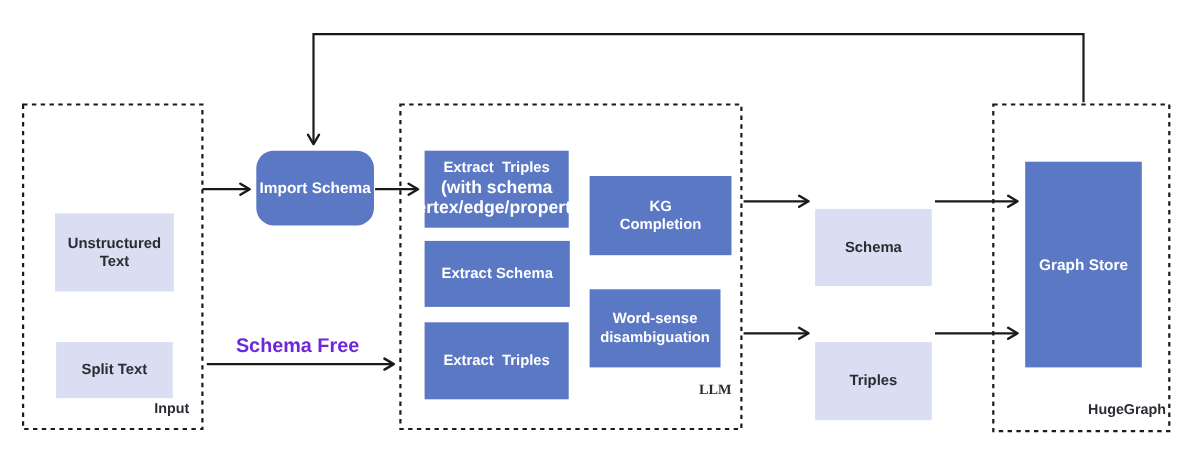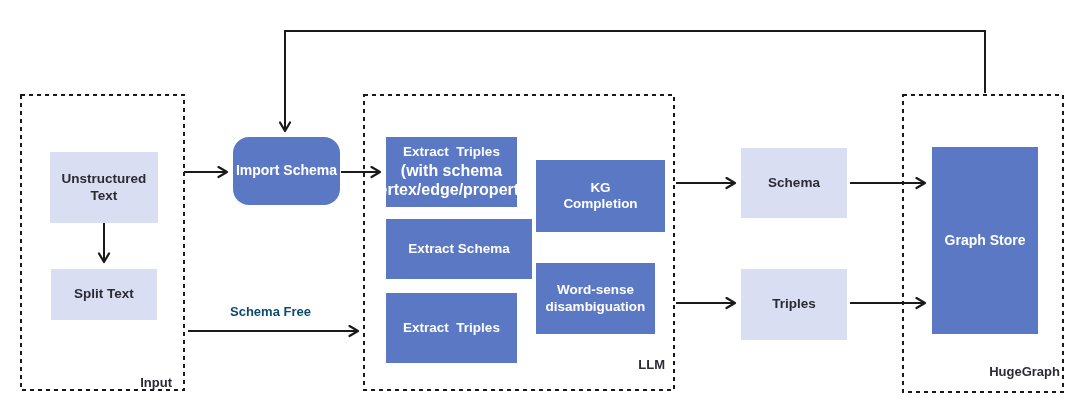--- a/index.html
+++ b/index.html
@@ -18,34 +18,34 @@
     flex-direction: column;
     align-items: center;
     justify-content: center;
     text-align: center;
     font-weight: bold;
     white-space: pre-wrap;
     line-height: 1.22;
     box-sizing: border-box;
   }
   .blue  { background: #5b78c4; color: #ffffff; font-size: 13.5px; }
-  .light { background: #d9def2; color: #2b2b33; font-size: 13.5px; }
+  .light { background: #d9def2; color: #2b2b33; font-size: 13.5px; margin-top: 42px; }
   .box .subtitle { font-size: 16px; line-height: 1.18; margin-top: 1px; font-weight: bold; }
   .zone-label {
     position: absolute;
     font-size: 13px;
     font-weight: bold;
     color: #2b2b33;
     text-align: right;
   }
   .edge-label {
     position: absolute;
-    font-size: 13px;
+    font-size: 18px;
     font-weight: bold;
-    color: #0c4a6e;
+    color: #6d28d9;
     text-align: center;
   }
 </style>
 </head>
 <body>
 
 <div id="canvas">
 
   <svg id="wires" viewBox="0 0 1080 409" xmlns="http://www.w3.org/2000/svg">
     <defs>
@@ -65,38 +65,38 @@
     <path d="M188 331 L357 331" fill="none" stroke="#1a1a1a" stroke-width="2" marker-end="url(#arrow)"></path>
     <path d="M676 183 L734 183" fill="none" stroke="#1a1a1a" stroke-width="2" marker-end="url(#arrow)"></path>
     <path d="M676 303 L734 303" fill="none" stroke="#1a1a1a" stroke-width="2" marker-end="url(#arrow)"></path>
     <path d="M850 183 L924 183" fill="none" stroke="#1a1a1a" stroke-width="2" marker-end="url(#arrow)"></path>
     <path d="M850 303 L924 303" fill="none" stroke="#1a1a1a" stroke-width="2" marker-end="url(#arrow)"></path>
   </svg>
 
   <div class="box light" style="left:50px; top:152px; width:108px; height:71px;">Unstructured
 Text</div>
   <div class="box light" style="left:51px; top:269px; width:106px; height:51px;">Split Text</div>
-  <div class="zone-label" style="left:21px; top:363px; width:151px;margin-top:12px;">Input</div>
+  <div class="zone-label" style="left:21px; top:363px; width:151px;">Input</div>
 
   <div class="box blue" style="left:233px; top:137px; width:107px; height:68px; font-size:14px;border-radius:16px;">Import Schema</div>
 
   <div class="edge-label" style="left:198px; top:304px; width:145px;">Schema Free</div>
 
   <div class="box blue" style="left:386px; top:137px; width:131px; height:70px;">
     <div>Extract  Triples</div>
     <div class="subtitle">(with schema
 vertex/edge/property)</div>
   </div>
-  <div class="box blue" style="left:386px; top:219px; width:146px; height:60px;">Extract Schema</div>
+  <div class="box blue" style="left:386px; top:219px; width:132px; height:60px;">Extract Schema</div>
   <div class="box blue" style="left:386px; top:293px; width:131px; height:70px;">Extract  Triples</div>
   <div class="box blue" style="left:536px; top:160px; width:129px; height:72px;">KG
 Completion</div>
   <div class="box blue" style="left:536px; top:263px; width:119px; height:71px;">Word-sense
 disambiguation</div>
-  <div class="zone-label" style="left:364px; top:357px; width:301px;">LLM</div>
+  <div class="zone-label" style="left:364px; top:346px; width:301px;font-family:Liberation Serif, serif;">LLM</div>
 
   <div class="box light" style="left:741px; top:269px; width:106px; height:71px;">Triples</div>
   <div class="box light" style="left:741px; top:148px; width:106px; height:70px;">Schema</div>
 
   <div class="box blue" style="left:932px; top:147px; width:106px; height:187px; font-size:14px;">Graph Store</div>
   <div class="zone-label" style="left:903px; top:364px; width:157px;text-align:right;">HugeGraph</div>
 
 </div>
 
 </body></html>

